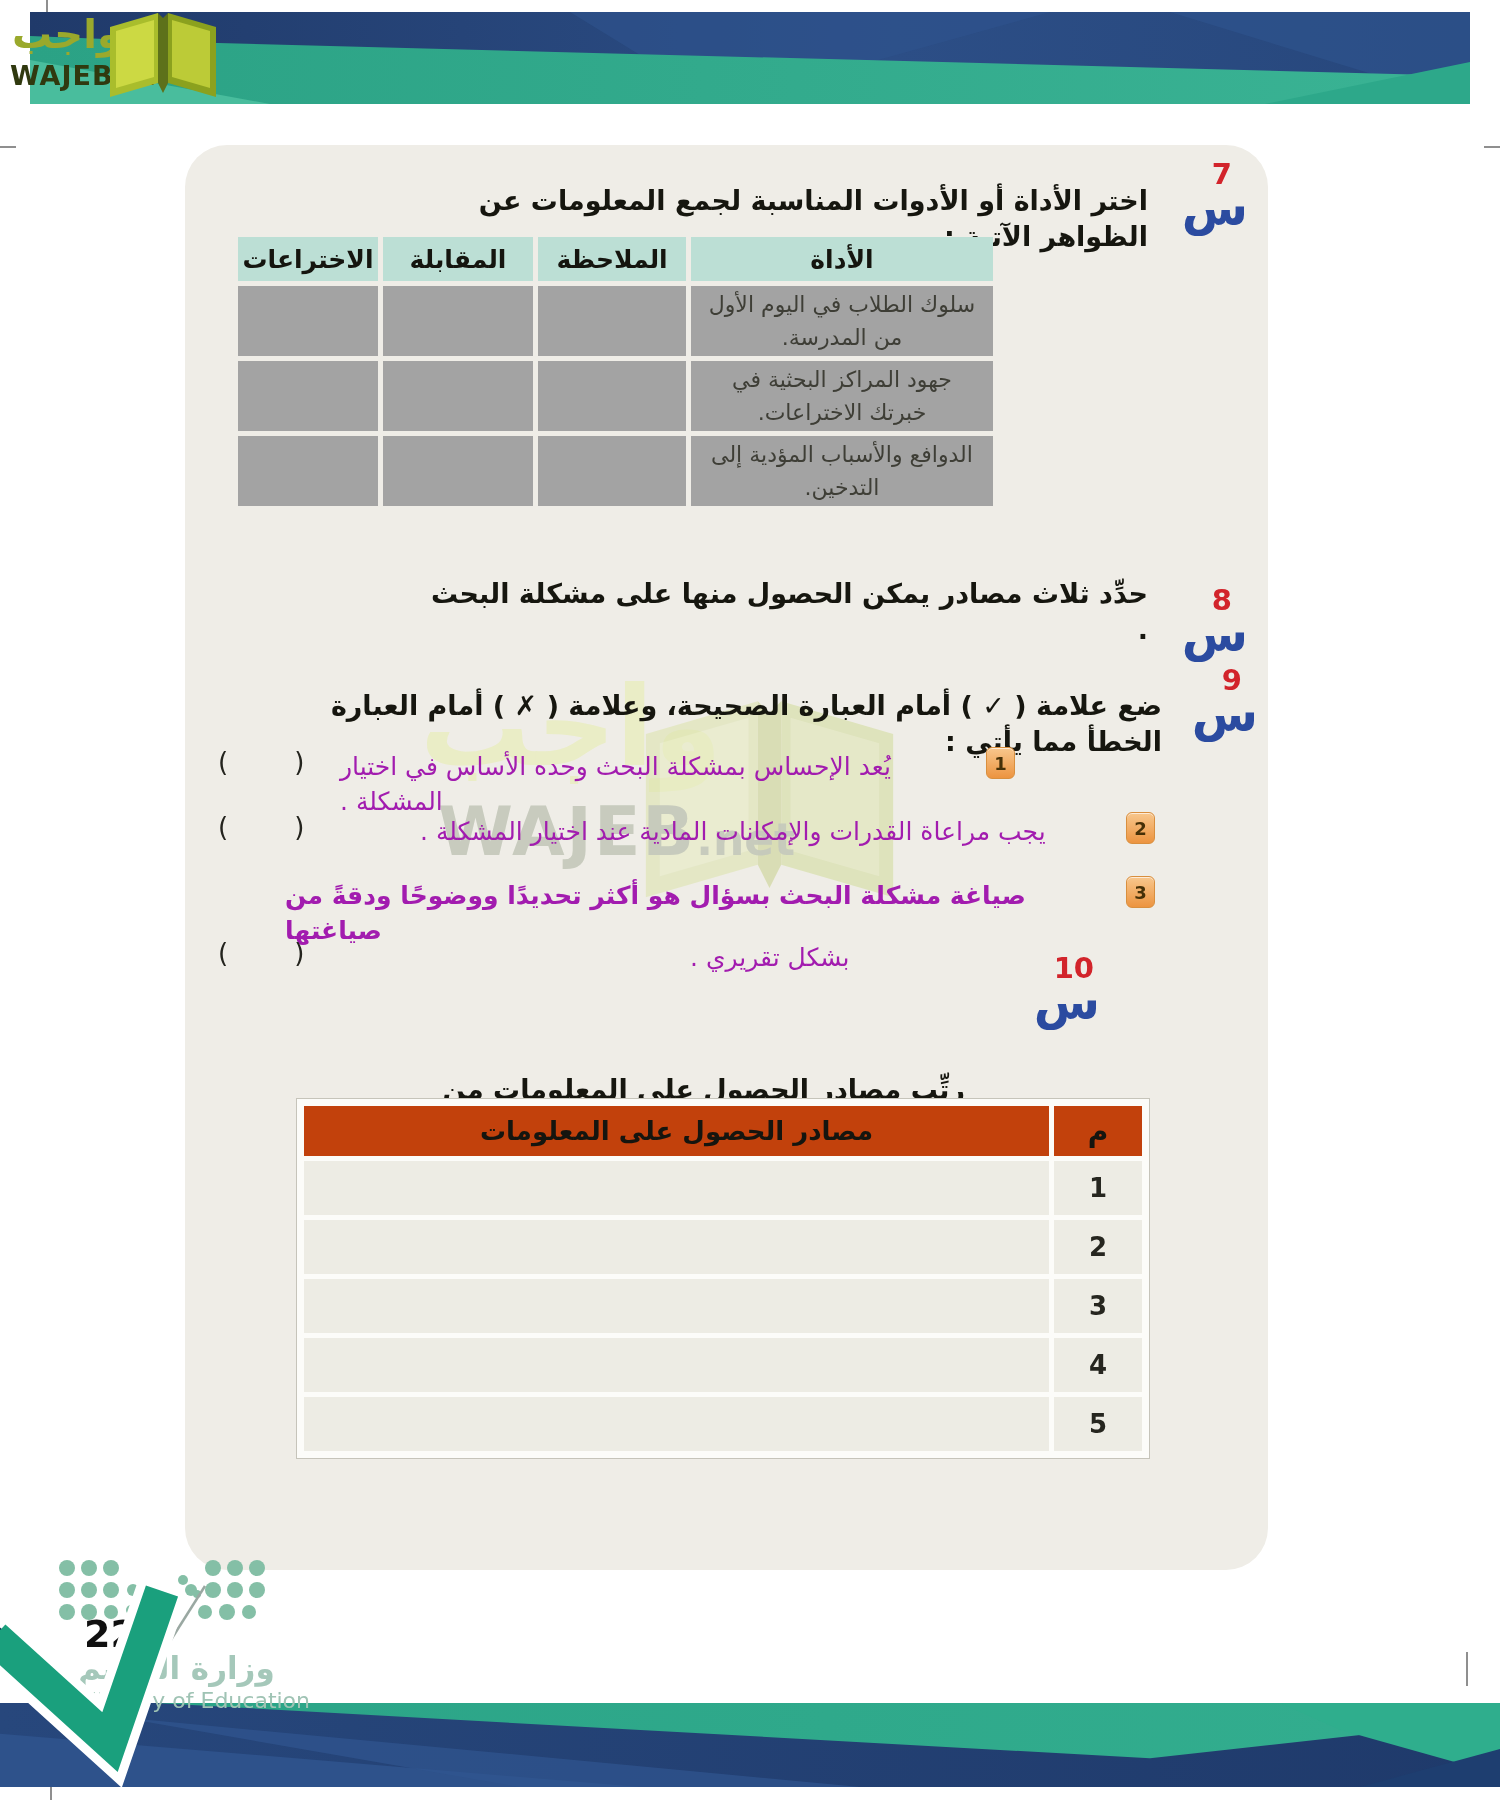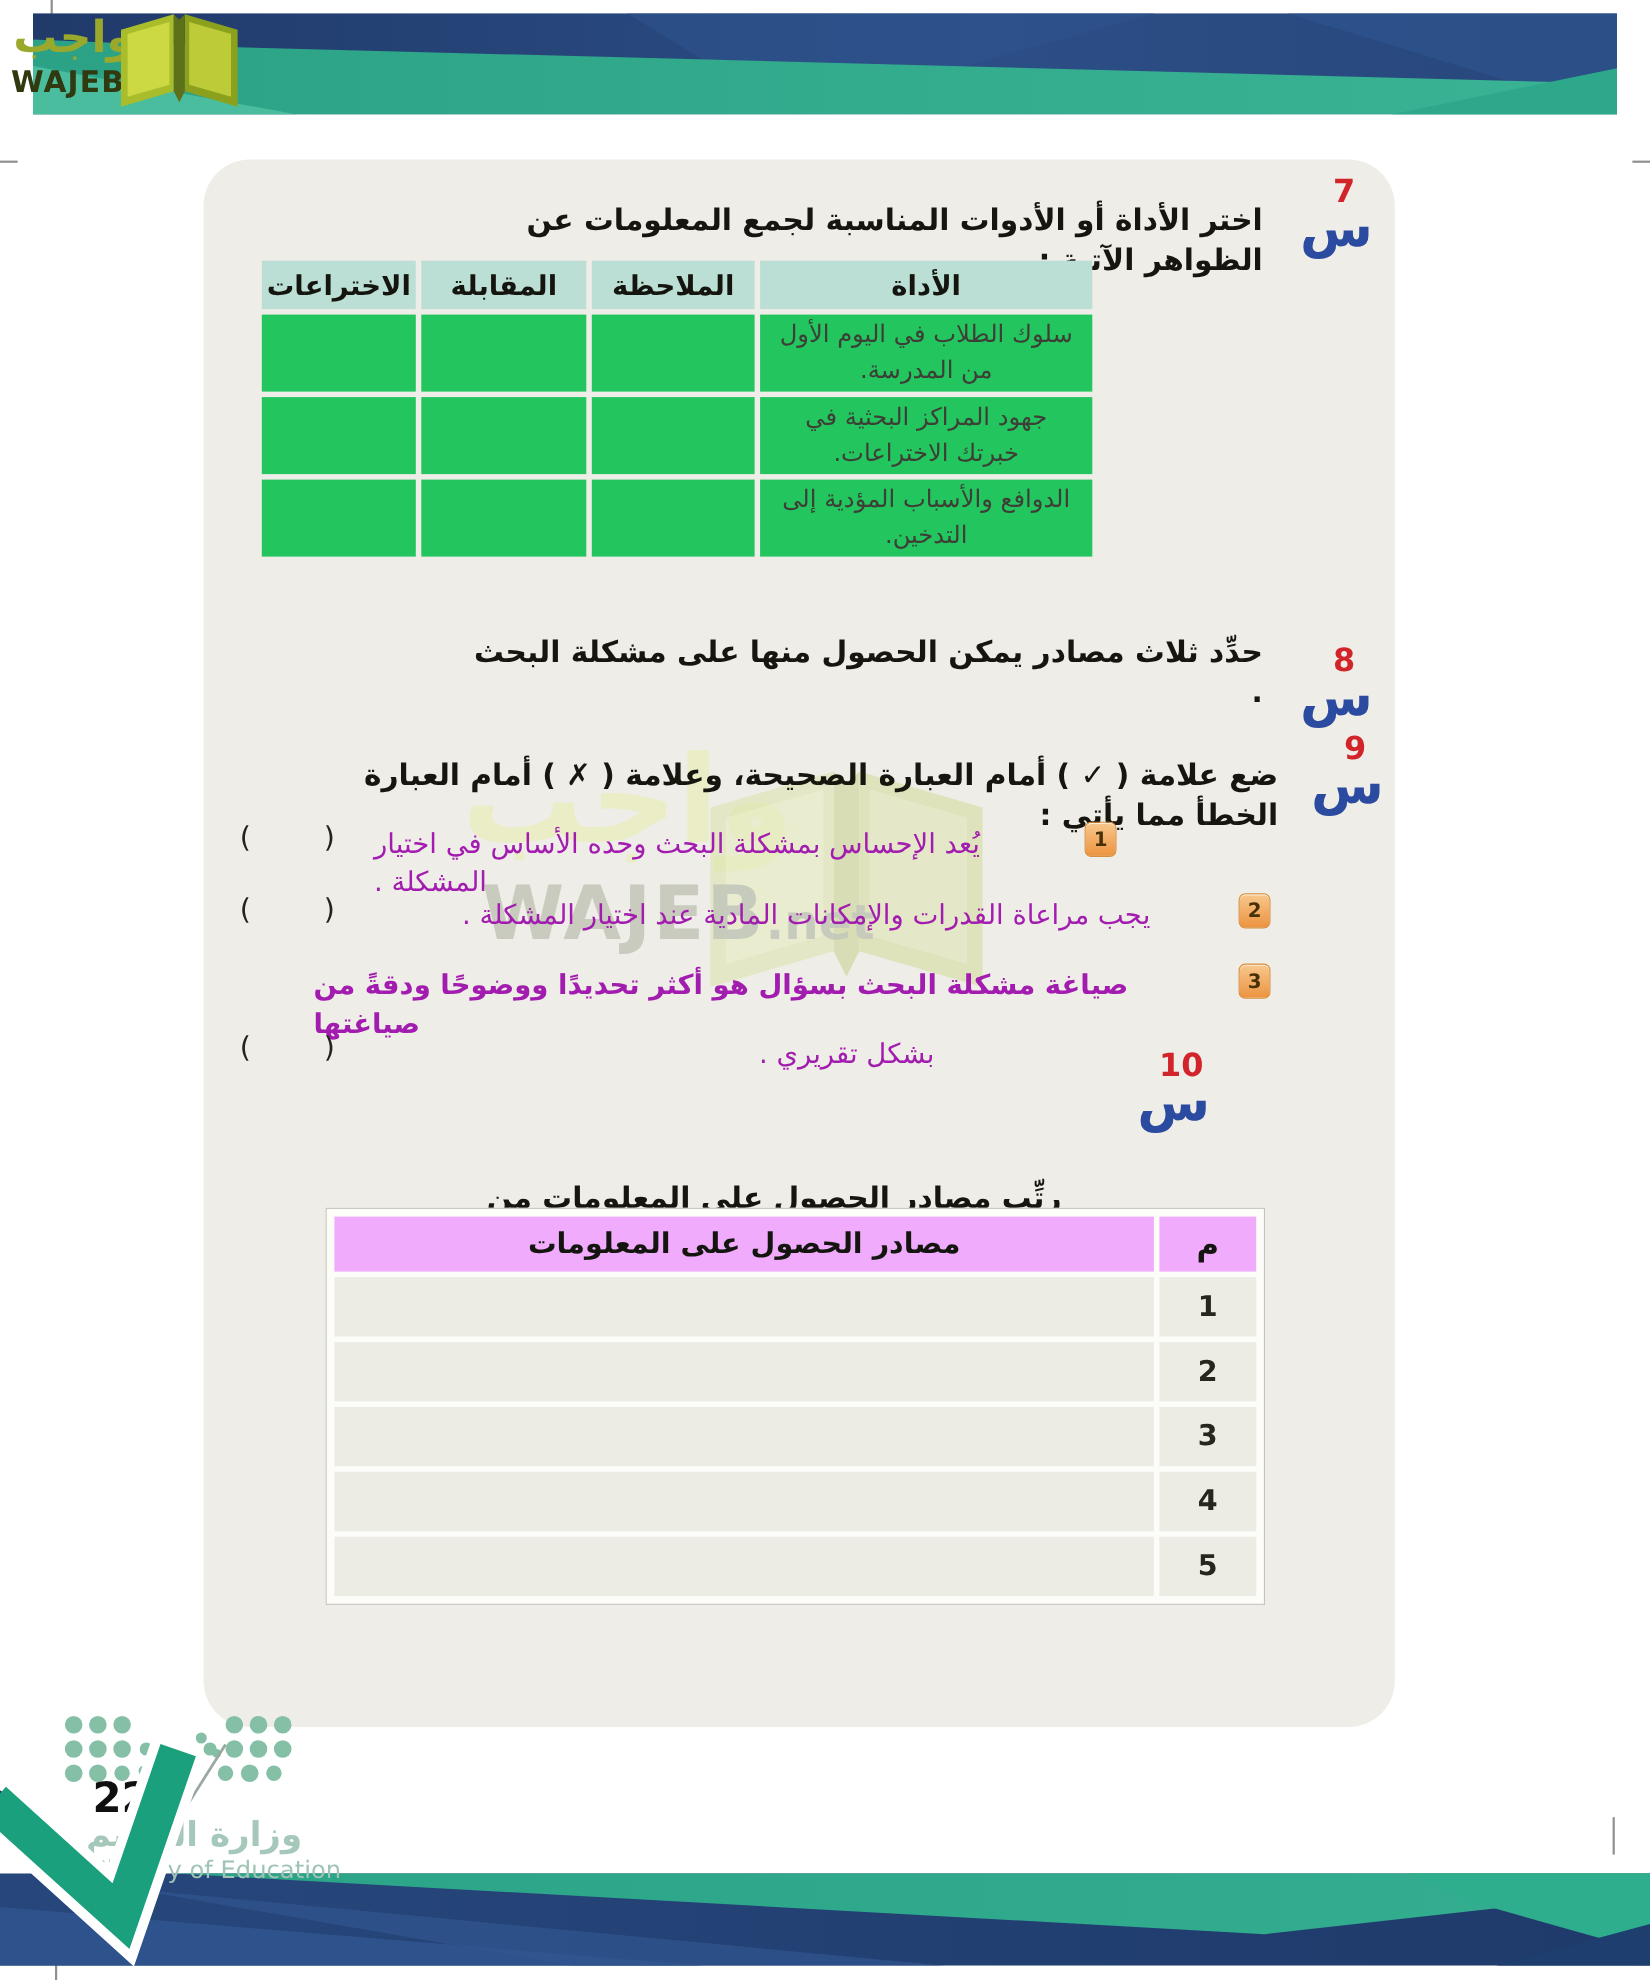--- a/index.html
+++ b/index.html
@@ -40,27 +40,27 @@
   .qtext{position:absolute;direction:rtl;text-align:right;font-weight:bold;font-size:27px;color:#16160f;line-height:1.35;z-index:2;}
   .itext{position:absolute;direction:rtl;text-align:left;font-size:25px;color:#a21caf;line-height:1.4;z-index:2;}
   .badge{position:absolute;width:27px;height:30px;border-radius:6px;background:linear-gradient(#f8c78d,#ec9440);
          border:1px solid #d98f3e;box-shadow:inset 0 1px 0 rgba(255,255,255,.65);
          color:#463007;font-weight:bold;font-size:18px;display:flex;align-items:center;justify-content:center;z-index:2;}
   .answer{position:absolute;font-size:26px;color:#24241e;white-space:pre;z-index:2;}
 
   
   .t1{position:absolute;left:233px;top:232px;border-collapse:separate;border-spacing:5px;direction:rtl;z-index:2;}
   .t1 th{background:#bcdfd5;height:42px;font-size:25px;font-weight:bold;color:#15150f;text-align:center;}
-  .t1 td{background:#22c55e;height:66px;font-size:22px;font-weight:normal;color:#3e3e36;
+  .t1 td{background:#a3a3a3;height:66px;font-size:22px;font-weight:normal;color:#3e3e36;
          text-align:center;vertical-align:middle;padding:2px 14px;line-height:1.5;}
 
   
   .t2wrap{position:absolute;left:296px;top:1098px;width:848px;background:#fcfcf9;border:1px solid #c6c4ba;padding:2px;z-index:2;}
   .t2{width:100%;border-collapse:separate;border-spacing:5px;direction:rtl;}
-  .t2 th{background:#f0abfc;height:48px;font-weight:bold;color:#15150f;text-align:center;}
+  .t2 th{background:#c2410c;height:48px;font-weight:bold;color:#15150f;text-align:center;}
   .t2 th.numcol{width:86px;font-size:28px;}
   .t2 th.srccol{font-size:26px;}
   .t2 td{background:#edece4;height:52px;text-align:center;vertical-align:middle;}
   .t2 td.numcell{font-size:26px;font-weight:bold;color:#26261f;}
 
   
   .mlogo{position:absolute;left:55px;top:1556px;width:220px;height:185px;z-index:4;}
   .pagenum{position:absolute;left:84px;top:1612px;font-size:38px;font-weight:800;color:#101010;z-index:5;}
   .min-ar{position:absolute;left:78px;top:1650px;font-size:31px;font-weight:bold;color:#a5c8ba;direction:rtl;z-index:5;}
   .min-en{position:absolute;left:78px;top:1688px;font-size:22px;color:#9fc3b4;z-index:5;}

